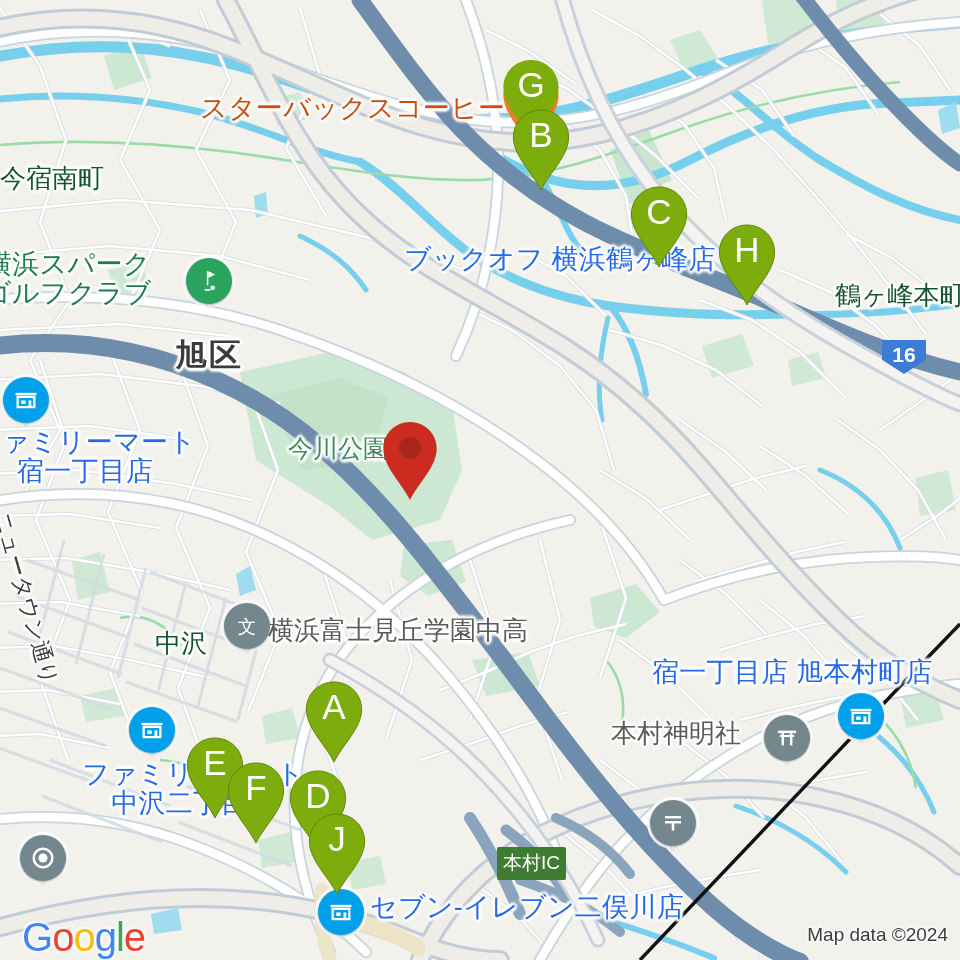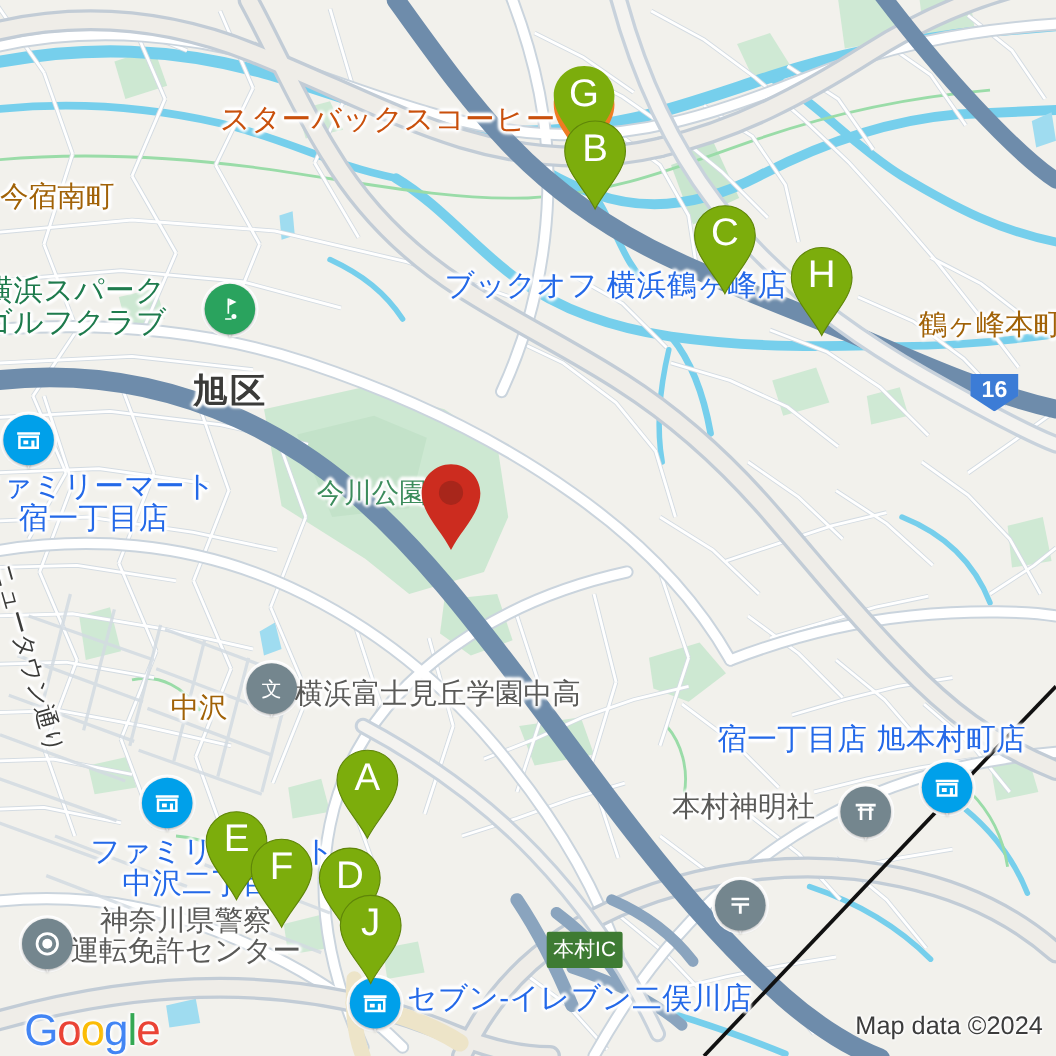--- a/index.html
+++ b/index.html
@@ -18,21 +18,21 @@
     text-shadow:
       2px 0 2.4px #fff, -2px 0 2.4px #fff, 0 2px 2.4px #fff, 0 -2px 2.4px #fff,
       1.5px 1.5px 2.4px #fff, -1.5px 1.5px 2.4px #fff, 1.5px -1.5px 2.4px #fff, -1.5px -1.5px 2.4px #fff,
       2.6px 0 3px #fff, -2.6px 0 3px #fff, 0 2.6px 3px #fff, 0 -2.6px 3px #fff;
     pointer-events:none;
   }
   .lbl.poi{color:#2469E8;font-size:27px;font-weight:400;letter-spacing:.3px;}
   .lbl.poi-orange{color:#C9500C;font-size:27px;font-weight:400;letter-spacing:.3px;}
   .lbl.poi-green{color:#1E7B4D;font-size:27px;font-weight:400;letter-spacing:.3px;}
   .lbl.park{color:#3C8C5C;font-size:25px;}
-  .lbl.place{color:#a16207;font-size:26px;}
+  .lbl.place{color:#14532d;font-size:26px;}
   .lbl.place-lg{color:#3B3B39;font-size:32px;letter-spacing:2px;}
   .lbl.poi-gray{color:#5A5A58;font-size:26px;}
   .lbl.street{color:#3C3C3A;font-size:22px;}
   .lbl.ctr{text-align:center;}
 
   
   .lbl .l2{display:block;}
 
   
   .shield{
@@ -95,21 +95,21 @@
     font-size:40px;font-weight:400;letter-spacing:-1px;
     font-family:"Liberation Sans","DejaVu Sans",sans-serif;
     text-shadow:0 0 3px #fff,0 0 3px #fff,0 0 5px #fff,1px 1px 3px #fff,-1px -1px 3px #fff;
   }
   #google-logo span{display:inline;}
   .g-b{color:#4285F4;} .g-r{color:#EA4335;} .g-y{color:#FBBC05;} .g-g{color:#34A853;}
 
   
   #attribution{
     position:absolute;right:12px;bottom:14px;
-    color:#3C3C3C;font-size:23px;
+    color:#3C3C3C;font-size:19px;
     text-shadow:0 0 3px #fff,0 0 3px #fff,0 0 5px #fff,1px 1px 2px #fff,-1px -1px 2px #fff;
   }
 </style>
 </head>
 <body>
 
 <div id="map-root">
 
   <svg id="map-svg" viewBox="0 0 960 960" xmlns="http://www.w3.org/2000/svg">
     <defs>
@@ -604,24 +604,20 @@
   <div class="lbl place" style="left:835px;top:281px;">鶴ヶ峰本町</div>
 
   <div class="lbl place-lg" style="left:175px;top:338px;font-weight:bold;">旭区</div>
 
   <div class="lbl place" style="left:155px;top:629px;">中沢</div>
 
   <div class="lbl park" style="left:288px;top:435px;z-index:12;">今川公園</div>
 
   <div class="lbl poi-gray" style="left:268px;top:616px;">横浜富士見丘学園中高</div>
 
-  <div class="lbl poi-gray ctr" style="left:64px;top:822px;">
-    <span class="l2">神奈川県警察</span>
-    <span class="l2">運転免許センター</span>
-  </div>
 
   <div class="lbl poi-gray" style="left:611px;top:719px;">本村神明社</div>
 
 
   <div class="lbl street" style="left:-8px;top:508px;transform:rotate(74deg);transform-origin:10px 14px;">ニュータウン通り</div>
 
   <div id="google-logo">
     <span class="g-b">G</span><span class="g-r">o</span><span class="g-y">o</span><span class="g-b">g</span><span class="g-g">l</span><span class="g-r">e</span>
   </div>
 

